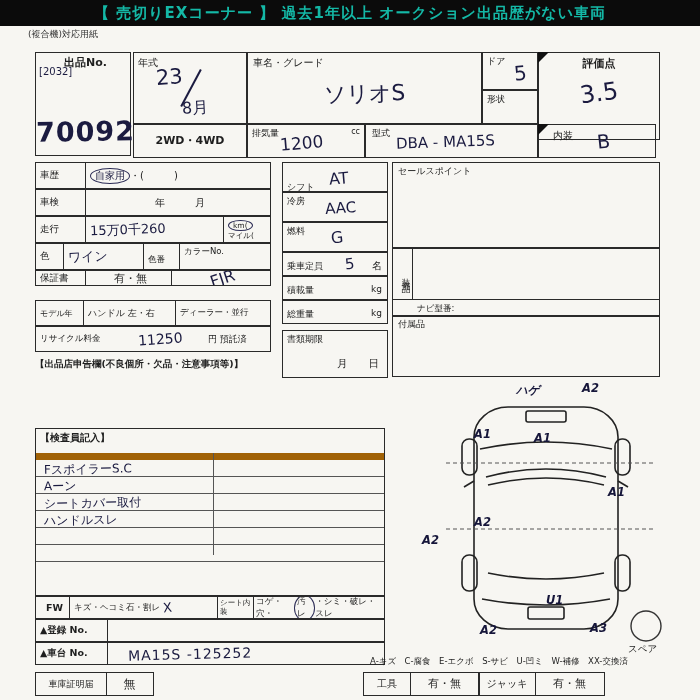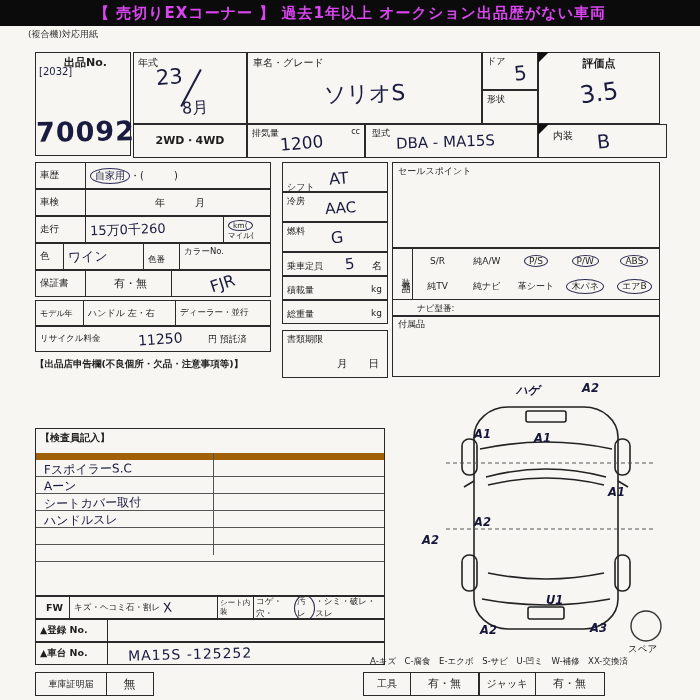--- a/index.html
+++ b/index.html
@@ -11,21 +11,21 @@
   .lbl { font-size:9px; color:#222; }
   .hw  { color:#1b1b40; }
   .cell { display:flex; align-items:center; padding-left:4px; border-right:1.2px solid #2a2a2a; overflow:hidden; }
   .cell:last-child { border-right:none; }
   .rowflex { display:flex; }
   .circled { border:1.5px solid #2c2c55; border-radius:50%; padding:0 4px; }
   .eq { font-size:9px; white-space:nowrap; }
   .dmark { position:absolute; font-size:11.5px; font-weight:bold; font-style:italic; color:#16163a; }
   .tri { position:absolute; width:0; height:0; border-top:11px solid #111; border-right:11px solid transparent; top:-1px; left:-1px; }
   .insp-row { position:relative; height:17px; border-bottom:1px solid #555; }
-  .banner { position:absolute; left:0; top:0; width:700px; height:26px; background:#0b0b0b; color:#d946ef;
+  .banner { position:absolute; left:0; top:0; width:700px; height:26px; background:#0b0b0b; color:#14b8a6;
             font-size:15px; font-weight:bold; text-align:center; line-height:26px; letter-spacing:1px; }
 </style>
 </head>
 <body>
 
 <div class="page">
 
   <div class="banner">【 売切りEXコーナー 】 過去1年以上 オークション出品歴がない車両</div>
   <div class="abs" style="left:28px; top:28px; font-size:9px; color:#333;">(複合機)対応用紙</div>
 
@@ -48,40 +48,40 @@
   </div>
 
   <div class="box" style="left:482px; top:52px; width:56px; height:38px;">
     <div class="abs lbl" style="top:2px; left:4px;">ドア</div>
     <div class="abs hw" style="top:8px; right:10px; font-size:20px; transform:rotate(-6deg);">5</div>
   </div>
   <div class="box" style="left:482px; top:90px; width:56px; height:34px;">
     <div class="abs lbl" style="top:2px; left:4px;">形状</div>
   </div>
 
-  <div class="box" style="left:538px; top:52px; width:122px; height:72px;">
+  <div class="box" style="left:538px; top:52px; width:122px; height:88px;">
     <div class="tri"></div>
     <div class="abs" style="top:3px; left:0; width:100%; text-align:center; font-size:11px; font-weight:bold;">評価点</div>
     <div class="abs hw" style="top:26px; left:0; width:100%; text-align:center; font-size:24px; transform:rotate(-8deg);">3.5</div>
   </div>
 
   <div class="box" style="left:133px; top:124px; width:114px; height:34px; text-align:center; font-size:11px; font-weight:bold; line-height:32px;">2WD・4WD</div>
 
   <div class="box" style="left:247px; top:124px; width:118px; height:34px;">
     <div class="abs lbl" style="top:2px; left:4px;">排気量</div>
     <div class="abs lbl" style="top:2px; right:4px; font-size:8px;">cc</div>
     <div class="abs hw" style="top:8px; left:32px; font-size:17px; transform:rotate(-5deg);">1200</div>
   </div>
 
   <div class="box" style="left:365px; top:124px; width:173px; height:34px;">
     <div class="abs lbl" style="top:2px; left:6px;">型式</div>
     <div class="abs hw" style="top:8px; left:30px; font-size:15px; transform:rotate(-2deg);">DBA - MA15S</div>
   </div>
 
-  <div class="box" style="left:538px; top:124px; width:129px; height:34px;">
+  <div class="box" style="left:538px; top:124px; width:118px; height:34px;">
     <div class="tri"></div>
     <div class="abs lbl" style="top:4px; left:14px; font-size:10px;">内装</div>
     <div class="abs hw" style="top:5px; left:58px; font-size:19px; transform:rotate(-6deg);">B</div>
   </div>
 
   <div class="box rowflex" style="left:35px; top:162px; width:236px; height:27px;">
     <div class="cell lbl" style="width:50px; font-size:9.5px;">車歴</div>
     <div class="cell" style="flex:1; font-size:10px;">
       <span class="hw circled" style="font-size:10px;">自家用</span>
       <span>・(　　　)</span>
@@ -106,21 +106,21 @@
 
   <div class="box rowflex" style="left:35px; top:243px; width:236px; height:27px;">
     <div class="cell lbl" style="width:28px; font-size:9.5px;">色</div>
     <div class="cell" style="width:80px;">
       <span class="hw" style="font-size:13px; display:inline-block; transform:rotate(-3deg);">ワイン</span>
     </div>
     <div class="cell lbl" style="width:36px; align-items:flex-start; padding-top:10px; font-size:8.5px;">色番</div>
     <div class="cell lbl" style="flex:1; align-items:flex-start; padding-top:2px; font-size:8.5px;">カラーNo.</div>
   </div>
 
-  <div class="box rowflex" style="left:35px; top:270px; width:236px; height:27px;">
+  <div class="box rowflex" style="left:35px; top:270px; width:236px; height:16px;">
     <div class="cell lbl" style="width:50px; font-size:9.5px;">保証書</div>
     <div class="cell" style="width:86px; font-size:11px; justify-content:center;">有・無</div>
     <div class="cell" style="flex:1; justify-content:center;">
       <span class="hw" style="font-size:16px; display:inline-block; transform:rotate(-18deg);">FJR</span>
     </div>
   </div>
 
   <div class="box rowflex" style="left:35px; top:300px; width:236px; height:26px;">
     <div class="cell lbl" style="width:48px; font-size:8px;">モデル年</div>
     <div class="cell lbl" style="width:92px; font-size:9px;">ハンドル 左・右</div>
@@ -166,32 +166,20 @@
     <div class="abs lbl" style="top:2px; left:4px;">書類期限</div>
     <div class="abs" style="bottom:6px; right:8px; font-size:10.5px;">月　　日</div>
   </div>
 
   <div class="box" style="left:392px; top:162px; width:268px; height:86px;">
     <div class="abs lbl" style="top:2px; left:5px;">セールスポイント</div>
   </div>
 
   <div class="box rowflex" style="left:392px; top:248px; width:268px; height:52px;">
     <div style="width:20px; border-right:1.2px solid #2a2a2a; writing-mode:vertical-rl; font-size:9px; letter-spacing:3px; padding-top:3px; text-align:center;">装備品</div>
-    <div style="flex:1; display:grid; grid-template-columns:repeat(5,1fr); align-items:center; justify-items:center;">
-      <span class="eq">S/R</span>
-      <span class="eq">純A/W</span>
-      <span class="eq circled">P/S</span>
-      <span class="eq circled">P/W</span>
-      <span class="eq circled">ABS</span>
-      <span class="eq">純TV</span>
-      <span class="eq">純ナビ</span>
-      <span class="eq">革シート</span>
-      <span class="eq circled">木パネ</span>
-      <span class="eq circled">エアB</span>
-    </div>
   </div>
 
   <div class="box" style="left:392px; top:298.5px; width:268px; height:18px;">
     <div class="abs lbl" style="top:3px; left:24px; font-size:8.5px;">ナビ型番:</div>
   </div>
 
   <div class="box" style="left:392px; top:315px; width:268px; height:62px;">
     <div class="abs lbl" style="top:2px; left:5px;">付属品</div>
   </div>
 

